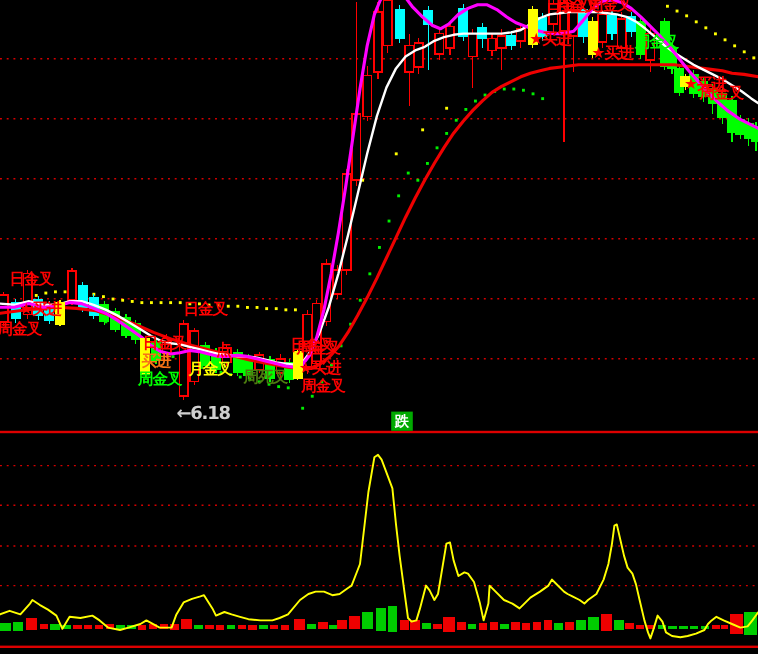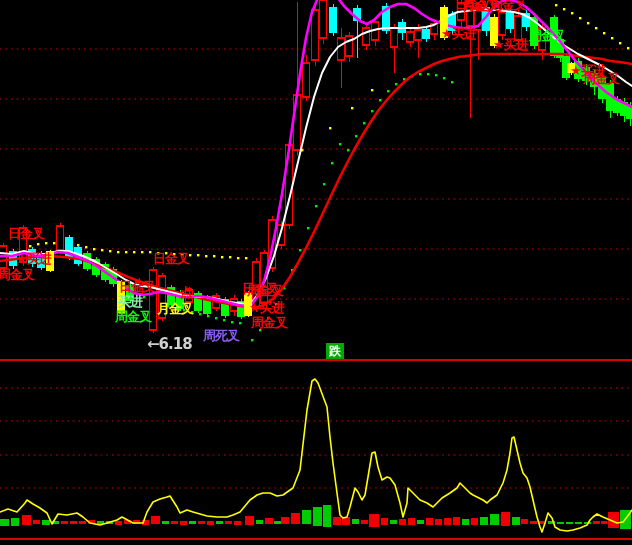--- a/index.html
+++ b/index.html
@@ -350,25 +350,25 @@
       <rect x="608" y="512" width="11" height="16" fill="#ee0000" shape-rendering="crispEdges"></rect>
       <rect x="620" y="510" width="11" height="19" fill="#00cc00" shape-rendering="crispEdges"></rect>
       <polyline points="0,512 8,509 17,512 25,503 27,500 33,504 40,508 47,513 52,524 58,514 67,515 77,513 83,517 90,523 100,525 107,523 117,520 122,517 133,523 143,523 147,512 153,502 160,499 167,497 170,496 177,507 180,513 187,510 193,512 200,514 207,516 217,517 227,517 233,515 240,512 250,500 257,495 263,493 270,493 277,496 283,495 290,490 293,488 300,470 307,410 312,381 315,379 318,383 327,407 330,437 333,463 337,493 340,515 343,518 347,517 350,507 355,488 358,492 362,500 365,495 372,453 375,452 378,467 382,480 387,477 390,478 395,485 400,503 403,517 407,503 408,488 413,493 420,500 427,503 433,507 442,498 450,493 457,488 460,483 463,486 470,493 473,495 477,497 483,500 487,503 490,500 497,495 503,483 507,470 510,453 512,438 514,437 517,450 520,463 523,473 527,478 530,487 533,500 537,517 540,527 542,532 545,523 548,513 552,518 555,527 560,530 567,531 573,530 580,528 587,525 590,520 593,517 597,514 603,517 610,520 617,523 623,522 627,517 632,510" fill="none" stroke="#ffff00" stroke-width="1.6" stroke-linejoin="round" stroke-linecap="round"></polyline>
     </svg>
   <div id="annotation-layer">
       <div class="ann" style="left: 8px; top: 227px; color: rgb(255, 0, 0);">日金叉</div>
       <div class="ann" style="left: 16px; top: 252px; color: rgb(255, 0, 0);">★买进</div>
       <div class="ann" style="left: -2px; top: 268px; color: rgb(255, 0, 0);">周金叉</div>
       <div class="ann" style="left: 153px; top: 252px; color: rgb(255, 0, 0);">日金叉</div>
       <div class="ann" style="left: 119px; top: 280px; color: rgb(255, 0, 0);">日金叉</div>
-      <div class="ann" style="left: 118px; top: 295px; color: #86efac;">买进</div>
+      <div class="ann" style="left: 118px; top: 295px; color: #f97316;">买进</div>
       <div class="ann" style="left: 115px; top: 310px; color: rgb(0, 255, 0);">周金叉</div>
       <div class="ann" style="left: 157px; top: 302px; color: rgb(255, 255, 0);">月金叉</div>
       <div class="ann" style="left: 180px; top: 286px; color: rgb(255, 0, 0);">点</div>
-      <div class="ann" style="left: 203px; top: 329px; color: #8b5cf6;">周死叉</div>
+      <div class="ann" style="left: 203px; top: 308px; color: #4d7c0f;">周死叉</div>
       <div class="ann" style="left: 147px; top: 325px; color: rgb(207, 207, 207); font-size: 15px; margin-top: 12px;">←6.18</div>
       <div class="ann" style="left: 242px; top: 282px; color: rgb(255, 0, 0);">日金叉</div>
       <div class="ann" style="left: 247px; top: 284px; color: rgb(255, 0, 0);">周金叉</div>
       <div class="ann" style="left: 249px; top: 301px; color: rgb(255, 0, 0);">★买进</div>
       <div class="ann" style="left: 251px; top: 316px; color: rgb(255, 0, 0);">周金叉</div>
       <div class="ann" style="left: 455px; top: -2px; color: rgb(255, 0, 0);">日金叉</div>
       <div class="ann" style="left: 463px; top: -1px; color: rgb(255, 0, 0);">月金叉</div>
       <div class="ann" style="left: 490px; top: -2px; color: rgb(255, 0, 0);">周金叉</div>
       <div class="ann" style="left: 441px; top: 27px; color: rgb(255, 0, 0);">★买进</div>
       <div class="ann" style="left: 493px; top: 38px; color: rgb(255, 0, 0);">★买进</div>

